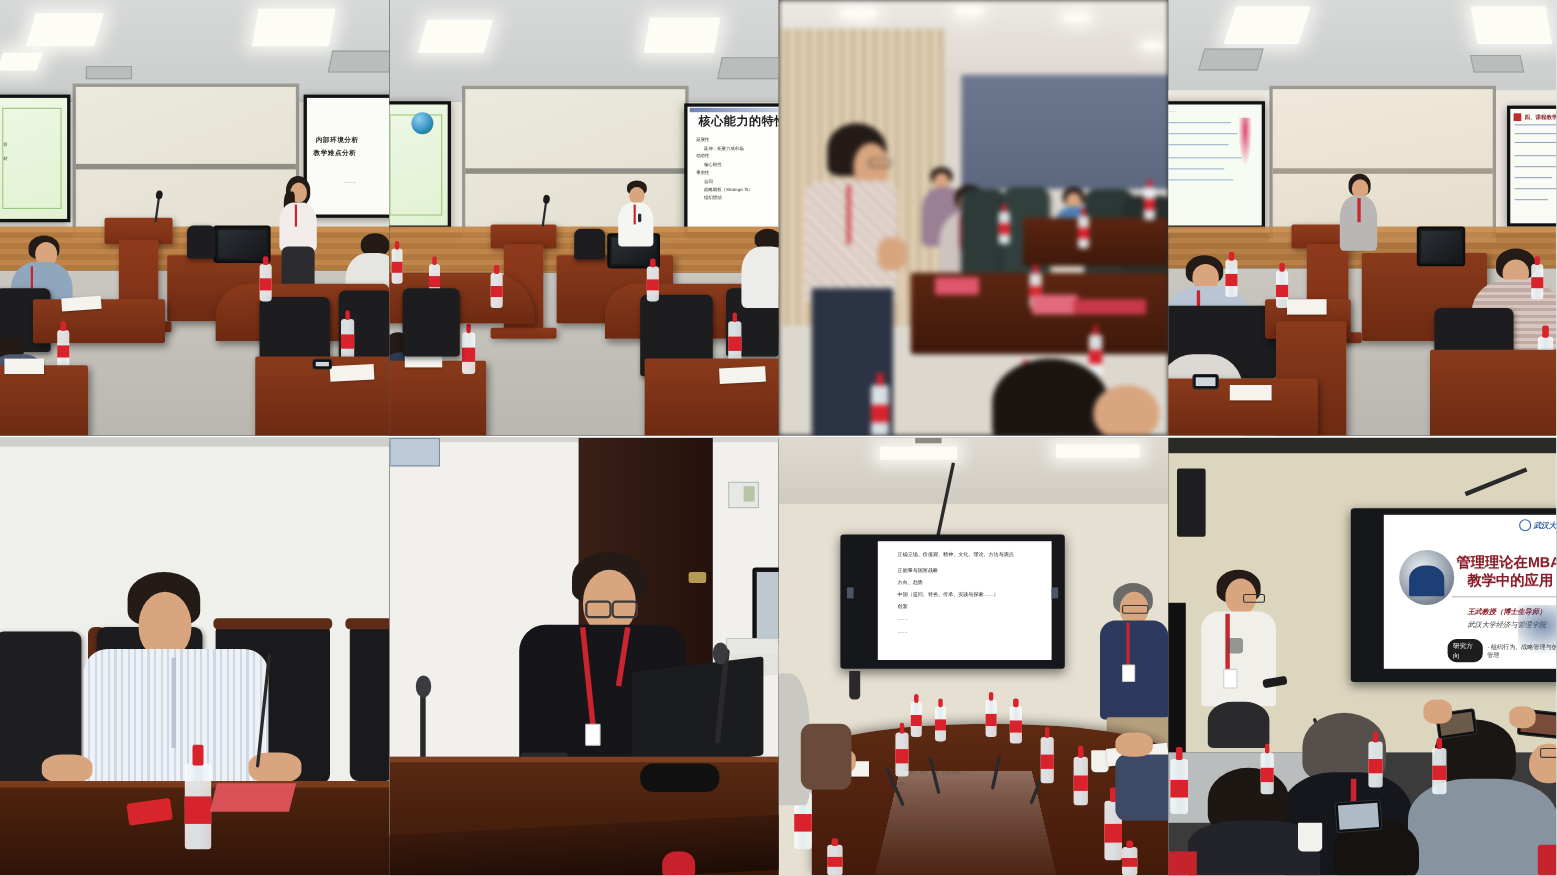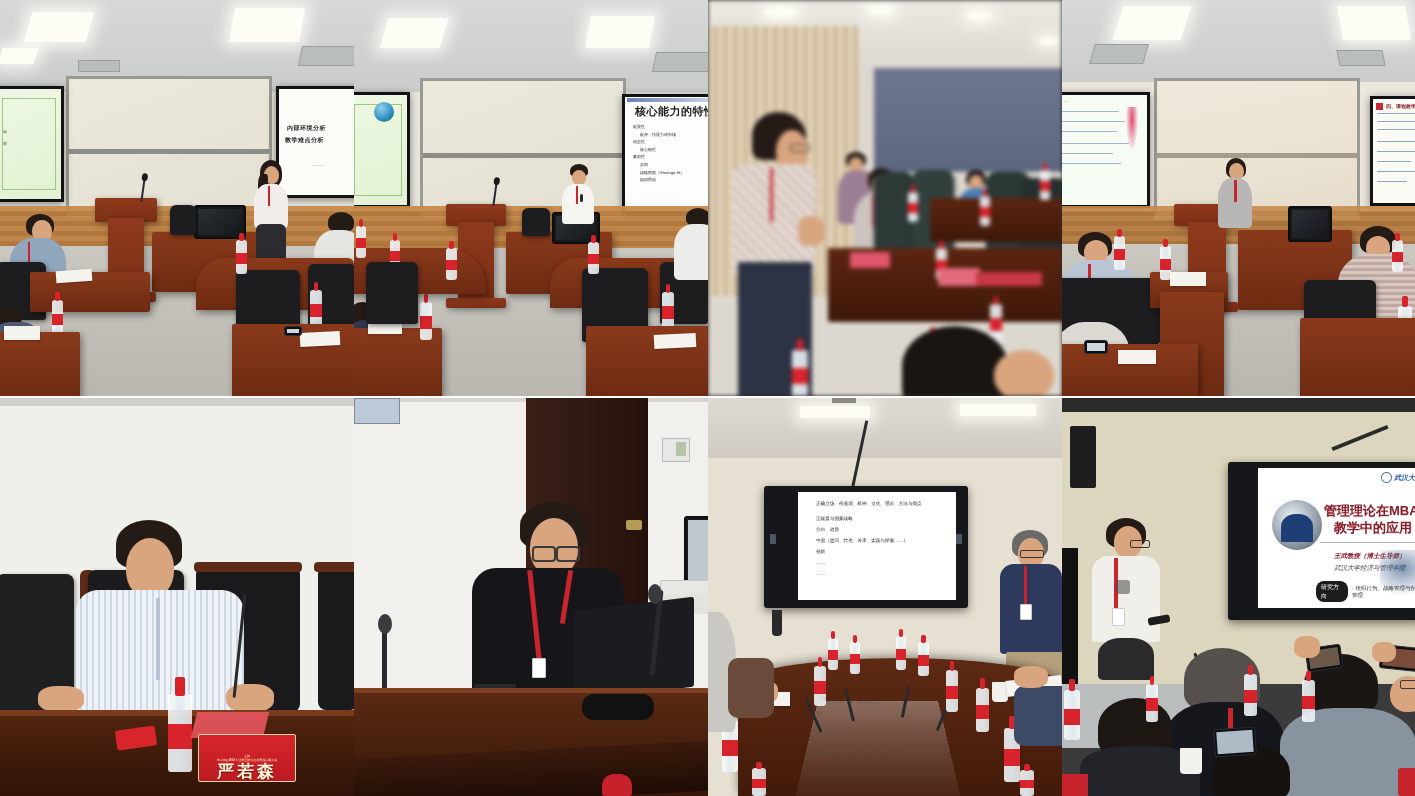--- a/index.html
+++ b/index.html
@@ -452,25 +452,20 @@
 
       <div class="mic" style="left:238px;top:196px;width:3px;height:104px;transform:rotate(6deg);"></div>
 
       <div style="position:absolute;left:0;right:0;top:312px;bottom:0;background:linear-gradient(180deg,#52250f,#2f1308);"></div>
       <div style="position:absolute;left:0;right:0;top:312px;height:6px;background:#7a3c1c;"></div>
 
       <div class="bottle" style="left:168px;top:296px;width:24px;height:78px;"></div>
       <div style="position:absolute;left:116px;top:330px;width:40px;height:20px;background:#d8252c;border-radius:3px;transform:rotate(-8deg);"></div>
       <div style="position:absolute;left:194px;top:314px;width:72px;height:26px;background:#e8565f;transform:skewX(-14deg);opacity:.9;"></div>
 
-      <div class="nameplate" style="left:198px;top:336px;width:96px;height:46px;">
-        <div class="np-role">主持</div>
-        <div class="np-org">华中地区MBA专业学位研究生教育指导委员会</div>
-        <div class="np-name">严若森</div>
-      </div>
     </div>
   </div>
 
   <div class="cell">
     <div class="scene">
       <div class="wallwhite" style="background:#f1f0ed;"></div>
       <div style="position:absolute;left:0;top:0;right:0;height:4px;background:#d6d5d1;"></div>
 
       <div style="position:absolute;left:0px;top:0px;width:44px;height:24px;background:#bcc9d6;border:1px solid #7d8c9b;"></div>
       <div class="door" style="left:172px;top:0px;width:122px;height:306px;"></div>

